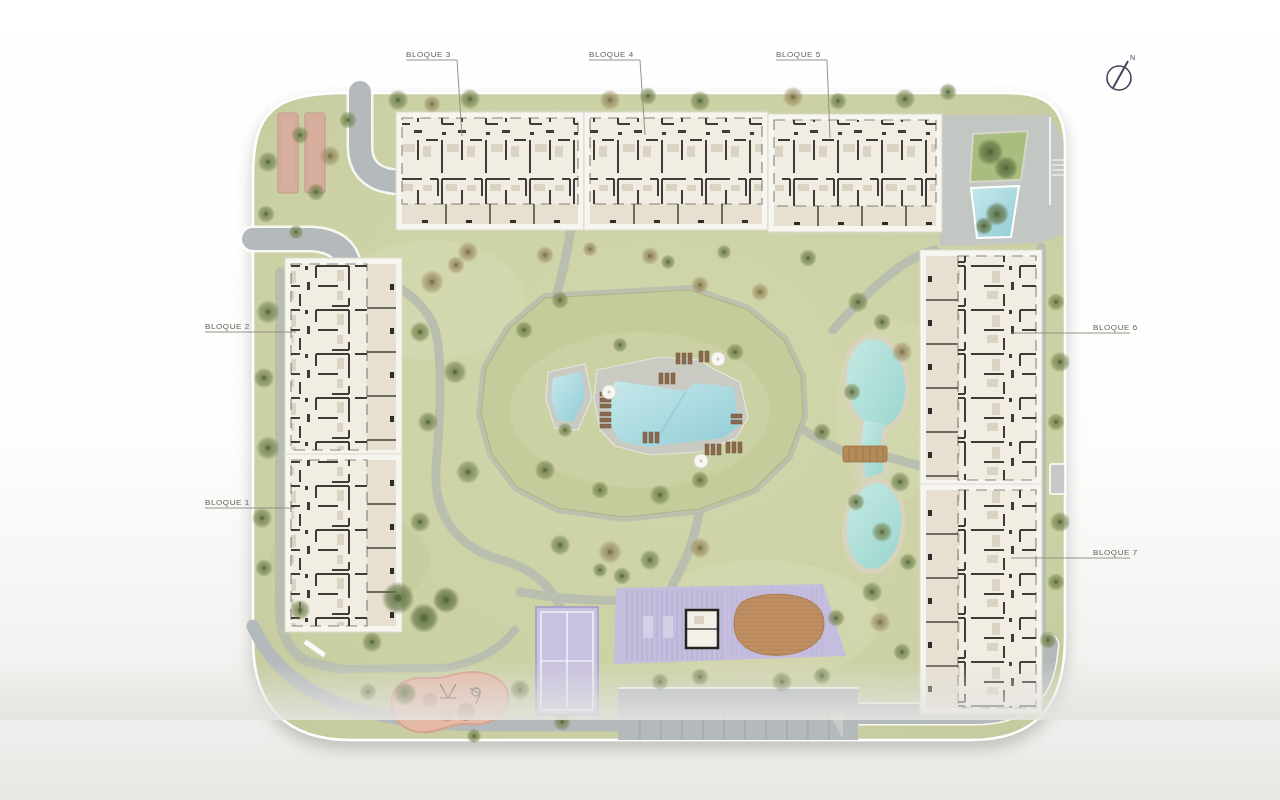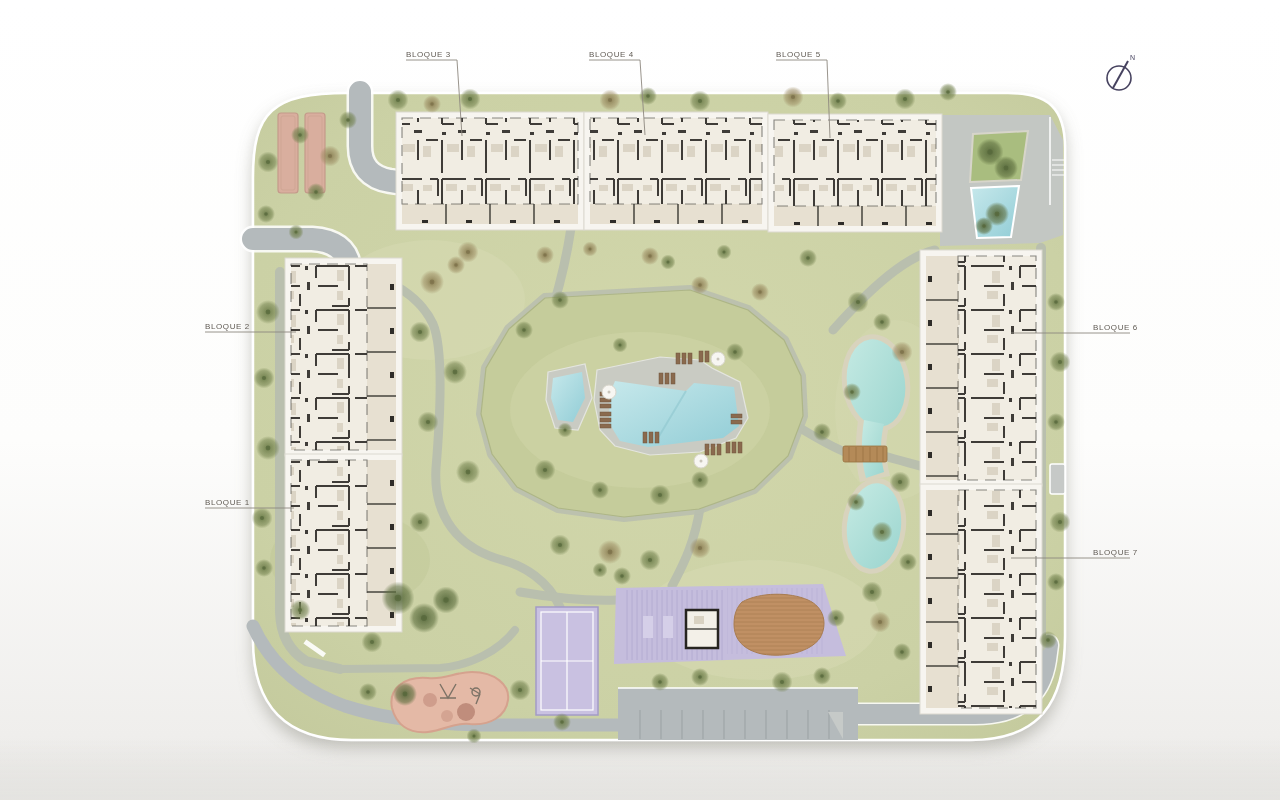--- a/index.html
+++ b/index.html
@@ -1,21 +1,21 @@
 <!DOCTYPE html>
 <html style="--c-lawn: #cbd1a5; --c-lawn-light: #d8dcb6; --c-lawn-dark: #b3bd8a; --c-mound: #c5cc9b; --c-road: #b4babc; --c-path: #b9bfae; --c-plaza: #c3c7c3; --c-pool-water: #a9dbe0; --c-lake-rim: #d8d3bd; --c-deck: #c9cbc3; --c-building: #f1ede3; --c-building-pad: #f7f5f0; --c-terrace: #e7e0d1; --c-wall: #2e2c28; --c-court: #c9c1e1; --c-court-zone: #c5bddd; --c-wood-deck: #c09064; --c-bridge: #b48a58; --c-playground: #e4b9a6; --c-petanque: #d9ae9e; --c-label-text: #605b54; --c-leader-line: #8d887f; --c-compass-ink: #46425f;"><head>
 <meta charset="utf-8">
 <style>
   html,body{margin:0;padding:0;}
   body{
     width:1280px;height:800px;overflow:hidden;
     background:linear-gradient(180deg,#ffffff 0%,#fdfdfc 55%,#efeeec 92%,#e7e6e3 100%);
     font-family:"Liberation Sans", sans-serif;
   }
-  .stage{position:relative;width:1280px;height:800px;}
+  .stage{position:relative;width:1280px;height:720px;}
   .vignette{position:absolute;left:0;right:0;bottom:0;height:60px;pointer-events:none;
     background:linear-gradient(rgba(232,231,228,0),rgba(228,227,224,.9));}
   svg{position:absolute;left:0;top:0;}
   .lawn{fill:url(#lawnGrad);stroke:#ffffff;stroke-width:2.5;}
   .mound{fill:var(--c-mound);stroke:#aeb687;stroke-width:1.2;}
   .ring{fill:none;stroke:var(--c-path);stroke-width:10;stroke-linejoin:round;opacity:.9;}
   .road{fill:none;stroke:var(--c-road);stroke-linecap:round;}
   .roadcase{fill:none;stroke:#ffffff;stroke-linecap:round;opacity:.85;}
   .path{fill:none;stroke:var(--c-path);stroke-linecap:round;}
   .plaza{fill:var(--c-plaza);}

